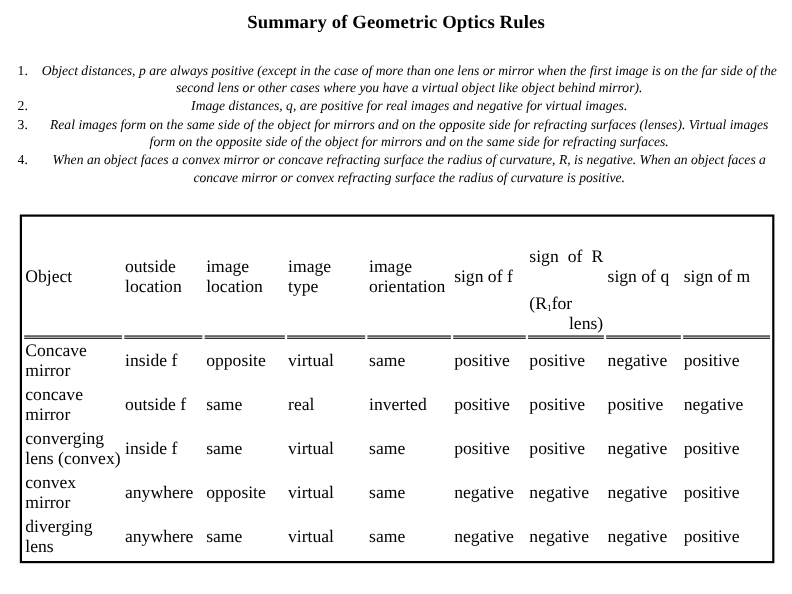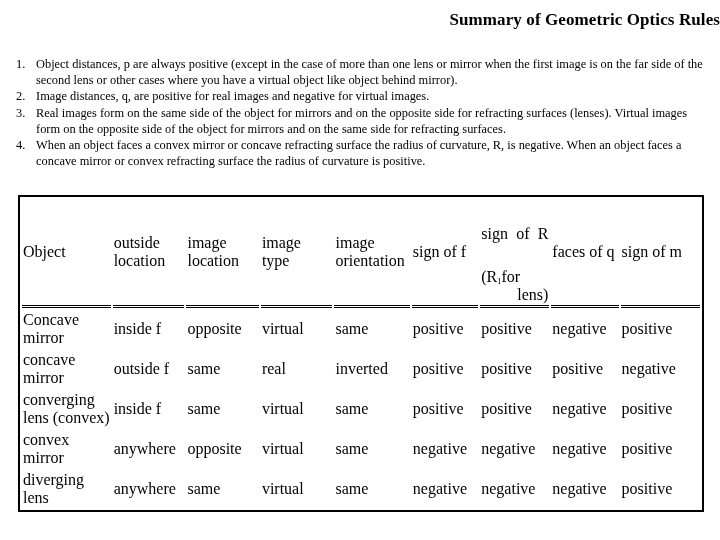--- a/index.html
+++ b/index.html
@@ -21,21 +21,21 @@
     height: 540px;
     box-sizing: border-box;
   }
 
   
   .doc-title {
     position: absolute;
     top: 10px;
     left: 0;
     width: 720px;
-    text-align: right;
+    text-align: center;
     font-size: 17px;
     font-weight: bold;
     letter-spacing: 0.1px;
     font-family: "Liberation Serif", "DejaVu Serif", serif;
   }
 
   
   .rules {
     position: absolute;
     top: 56px;
@@ -51,21 +51,22 @@
   }
   .rule-num {
     width: 24px;
     flex: 0 0 24px;
     text-align: left;
     padding-left: 4px;
     box-sizing: border-box;
   }
   .rule-text {
     flex: 1 1 auto;
-    text-align: left;
+    text-align: center;
+    font-style: italic;
   }
   
   .tbl-wrap {
     position: absolute;
     top: 195px;
     left: 18px;
     width: 686px;
     border: 2px solid #000000;
     box-sizing: border-box;
     background: #fff;
@@ -166,21 +167,21 @@
           <td>outside location</td>
           <td>image location</td>
           <td>image type</td>
           <td>image orientation</td>
           <td>sign of f</td>
           <td>
             <span class="justify" style="display:block;">sign  of  R</span>
             <span class="justify" style="display:block;"><span>(R</span><sub>1</sub><span>for</span></span>
             <span style="display:block;margin-left:36px;">lens)</span>
           </td>
-          <td>faces of q</td>
+          <td>sign of q</td>
           <td>sign of m</td>
         </tr>
       </thead>
       <tbody>
 
 
         <tr>
           <td>Concave mirror</td>
           <td>inside f</td>
           <td>opposite</td>

